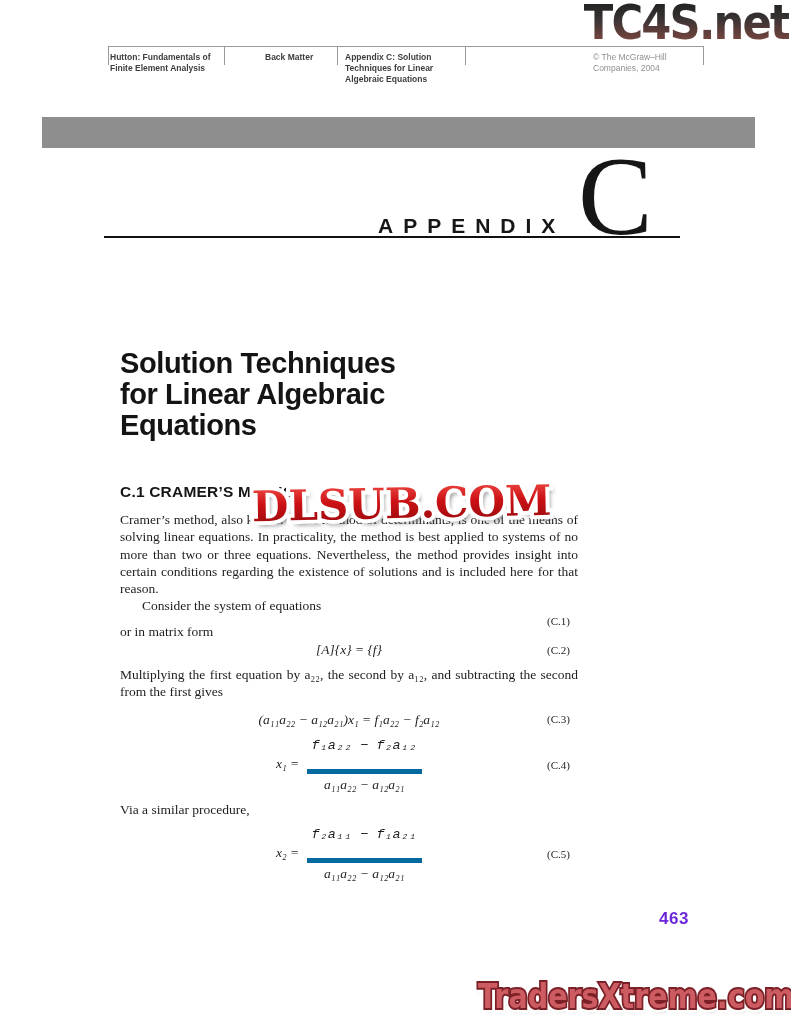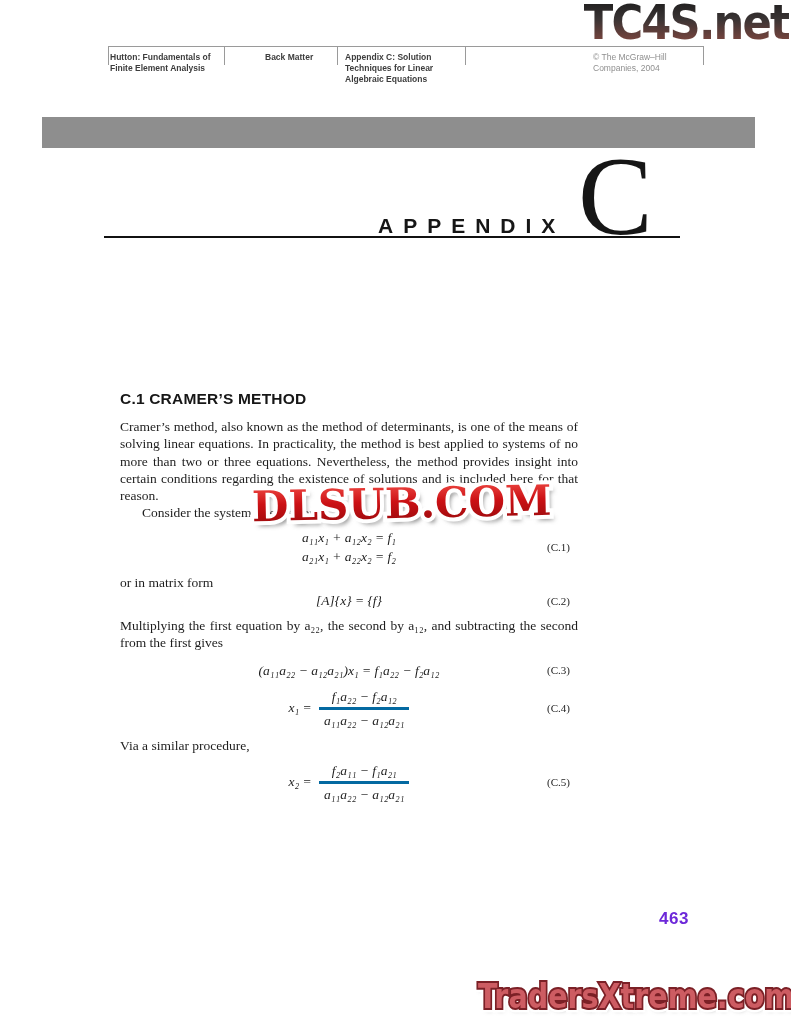--- a/index.html
+++ b/index.html
@@ -72,21 +72,21 @@
     position:relative;width:100%;text-align:center;
     font-size:13.5px;line-height:19px;color:#1d1d1d;
   }
   .math{font-style:italic;font-family:"Liberation Serif","DejaVu Serif",serif;}
   .eq-label{
     position:absolute;right:8px;top:50%;transform:translateY(-50%);
     font-style:normal;font-size:11px;
   }
   .eq-inner{display:inline-block;text-align:left;}
   .frac{display:inline-block;vertical-align:middle;text-align:center;margin-left:4px;}
-  .frac .num{display:block;padding:0 5px 1px;border-bottom:3px solid #0369a1;}
+  .frac .num{display:block;padding:0 5px 14px;border-bottom:5px solid #0369a1;font-family:Liberation Mono, monospace;}
   .frac .den{display:block;padding:1px 5px 0;}
   .eq-c1{margin-top:6px;}
   .eq-c2{}
   .eq-c3{margin-top:9px;}
   .eq-frac{margin-top:7px;}
 
   
   .wm-stack{position:absolute;}
   .wm-stack span{position:absolute;left:0;top:0;white-space:nowrap;}
   .wm-stack .sizer{position:relative;visibility:hidden;white-space:nowrap;}
@@ -151,31 +151,30 @@
 </div>
 
 <div class="banner"></div>
 
 <div class="appendix-word">APPENDIX</div>
 <div class="appendix-letter">C</div>
 <div class="appendix-rule"></div>
 
 <div class="column">
 
+  <div class="page-title pre">Solution Techniques
+for Linear Algebraic
+Equations</div>
 
   <div class="sec-heading">C.1  CRAMER’S METHOD</div>
 
   <div class="para p1">Cramer’s method, also known as the method of determinants, is one of the means of solving linear equations. In practicality, the method is best applied to systems of no more than two or three equations. Nevertheless, the method provides insight into certain conditions regarding the existence of solutions and is included here for that reason.</div>
   <div class="para indent">Consider the system of equations</div>
 
   <div class="eq eq-c1">
-    <span class="eq-inner math">
-      <span style="display:block">a₁₁x₁ + a₁₂x₂ = f₁</span>
-      <span style="display:block">a₂₁x₁ + a₂₂x₂ = f₂</span>
-    </span>
     <span class="eq-label">(C.1)</span>
   </div>
 
   <div class="para plain mt8">or in matrix form</div>
 
   <div class="eq eq-c2">
     <span class="math">[A]{x} = {f}</span>
     <span class="eq-label">(C.2)</span>
   </div>
 

